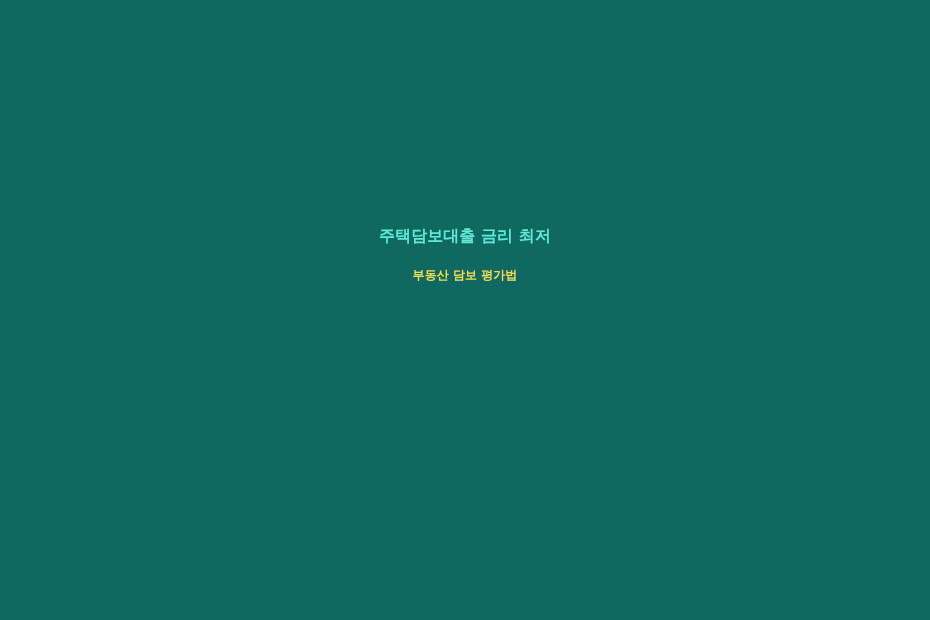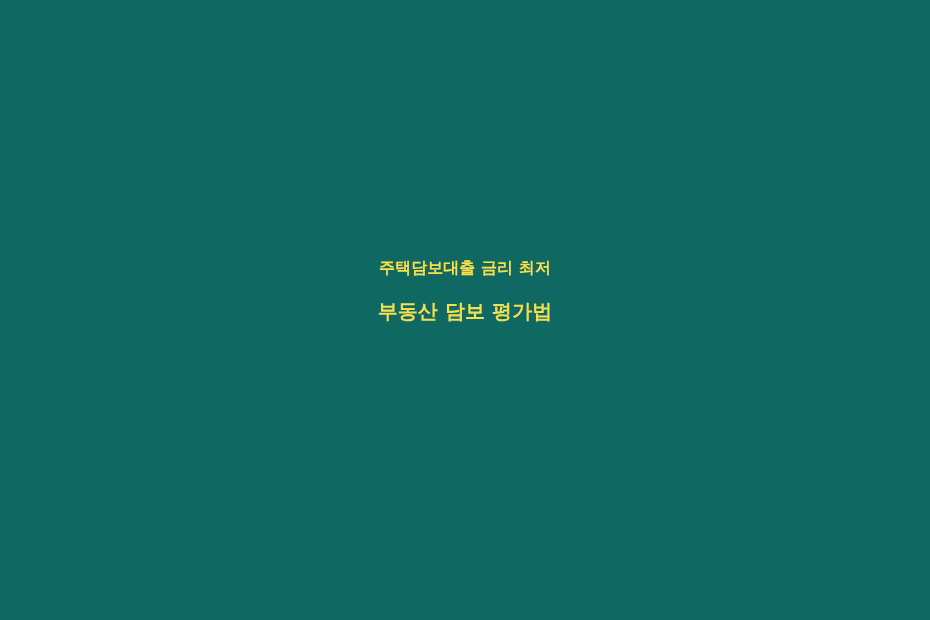--- a/index.html
+++ b/index.html
@@ -69,19 +69,19 @@
     letter-spacing: 0.004em;
   }
 </style>
 </head>
 <body>
 
 <div id="banner" style="background-color: rgb(16, 104, 99);">
 
   <div id="title-block">
 
-    <span class="title-line title-line-1" style="color: #fde047; font-size: 16px; height: 17px; margin-top: 32px;">주택담보대출 금리 최저</span>
+    <span class="title-line title-line-1" style="color: #5eead4; font-size: 16px; height: 17px;">주택담보대출 금리 최저</span>
 
-    <span class="title-line title-line-2" style="color: rgb(243, 223, 79); font-size: 20px; height: 17px;">부동산 담보 평가법</span>
+    <span class="title-line title-line-2" style="color: rgb(243, 223, 79); font-size: 12px; height: 17px;">부동산 담보 평가법</span>
 
   </div>
 
 </div>
 
 </body></html>

